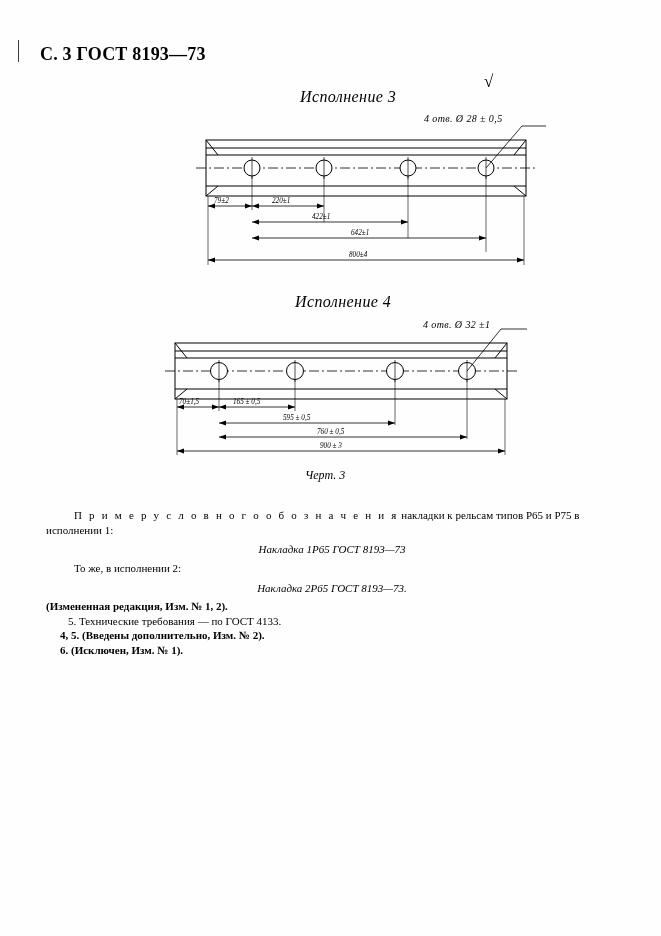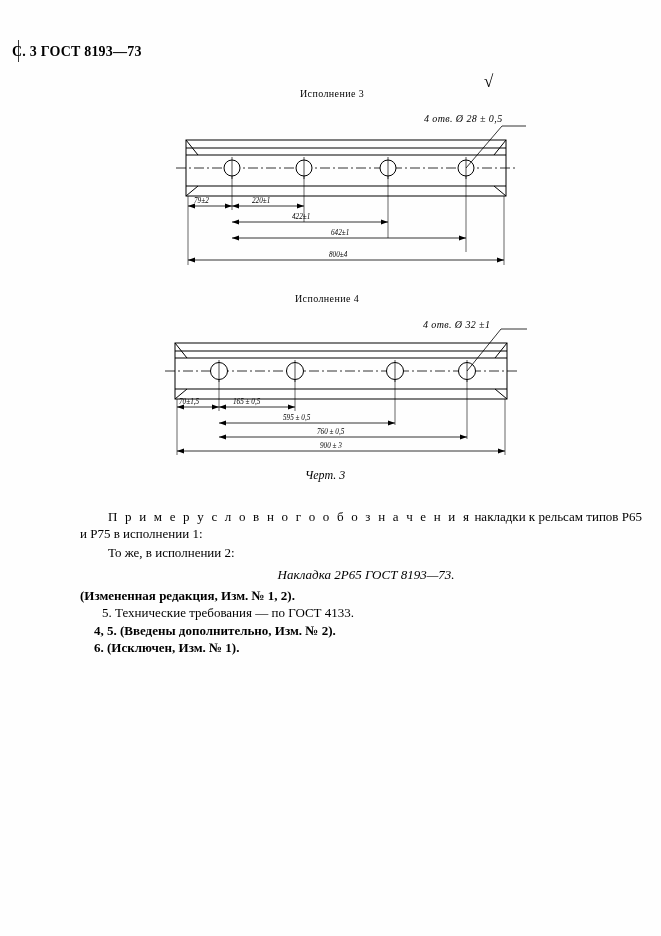--- a/index.html
+++ b/index.html
@@ -17,22 +17,22 @@
   }
   .page {
     position: absolute;
     inset: 0;
     background: #fefefe;
   }
   
   .page-header {
     position: absolute;
     top: 44px;
-    left: 12px;
-    font-size: 14px;
+    left: 40px;
+    font-size: 18px;
     font-weight: bold;
     letter-spacing: 0.2px;
     white-space: nowrap;
   }
   .page-header .num {
     font-weight: bold;
   }
   .left-rule {
     position: absolute;
     left: 18px;
@@ -42,21 +42,22 @@
     background: #3a3a3a;
   }
 
   
   .fig {
     position: absolute;
   }
   .fig-title {
     position: absolute;
     font-family: "Liberation Serif", serif;
-    font-size: 10px;
+    font-style: italic;
+    font-size: 16px;
     letter-spacing: 0.4px;
     white-space: nowrap;
   }
   .fig-caption {
     position: absolute;
     font-size: 12px;
     font-style: italic;
     white-space: nowrap;
   }
   svg {
@@ -68,23 +69,22 @@
     font-size: 7.2px;
     fill: #000;
   }
 
   
   .body-text {
     position: absolute;
     left: 46px;
     top: 508px;
     width: 572px;
-    font-size: 13px;
+    font-size: 11px;
     line-height: 1.33;
-    margin-left: 34px;
   }
   .p-indent {
     text-indent: 28px;
     margin: 0 0 1px 0;
   }
   .p-plain {
     margin: 0;
   }
   .spaced {
     letter-spacing: 2.2px;
@@ -114,21 +114,21 @@
 
   <div class="left-rule"></div>
 
   <div class="page-header">
     <span class="num">С. 3</span>
     <span>ГОСТ 8193—73</span>
   </div>
 
   <div class="fig-title" style="left:300px; top:88px;">Исполнение 3</div>
 
-  <div class="fig" style="left:166px; top:100px;">
+  <div class="fig" style="left:186px; top:100px;">
     <svg width="360" height="180" viewBox="0 0 360 180">
       <g stroke="#000" fill="none" stroke-width="1">
 
         <rect x="20" y="40" width="320" height="56"></rect>
 
         <line x1="20" y1="48" x2="340" y2="48"></line>
         <line x1="20" y1="55" x2="340" y2="55"></line>
         <line x1="20" y1="86" x2="340" y2="86"></line>
 
         <line x1="20" y1="40" x2="32" y2="55"></line>
@@ -281,20 +281,21 @@
   <div class="fig-title" style="left:423px; top:319px; font-size:10px; font-style:italic;">4 отв. Ø 32 ±1</div>
 
   <div class="fig-caption" style="left:305px; top:468px;">Черт. 3</div>
 
   <div class="body-text">
 
     <p class="p-indent">
       <span class="spaced">П р и м е р   у с л о в н о г о   о б о з н а ч е н и я</span><span>  накладки к рельсам типов Р65 и Р75 в исполнении 1:</span>
     </p>
 
+    <p class="center-ital">Накладка 1Р65 ГОСТ 8193—73</p>
 
     <p class="p-indent">То же, в исполнении 2:</p>
 
     <p class="center-ital">Накладка 2Р65 ГОСТ 8193—73.</p>
 
     <p class="p-plain bold mt3">(Измененная редакция, Изм. № 1, 2).</p>
 
     <p class="list-line">5.  Технические требования — по ГОСТ 4133.</p>
     <p class="list-line b">4, 5.  (Введены дополнительно, Изм. № 2).</p>
     <p class="list-line b">6.  (Исключен, Изм. № 1).</p>

